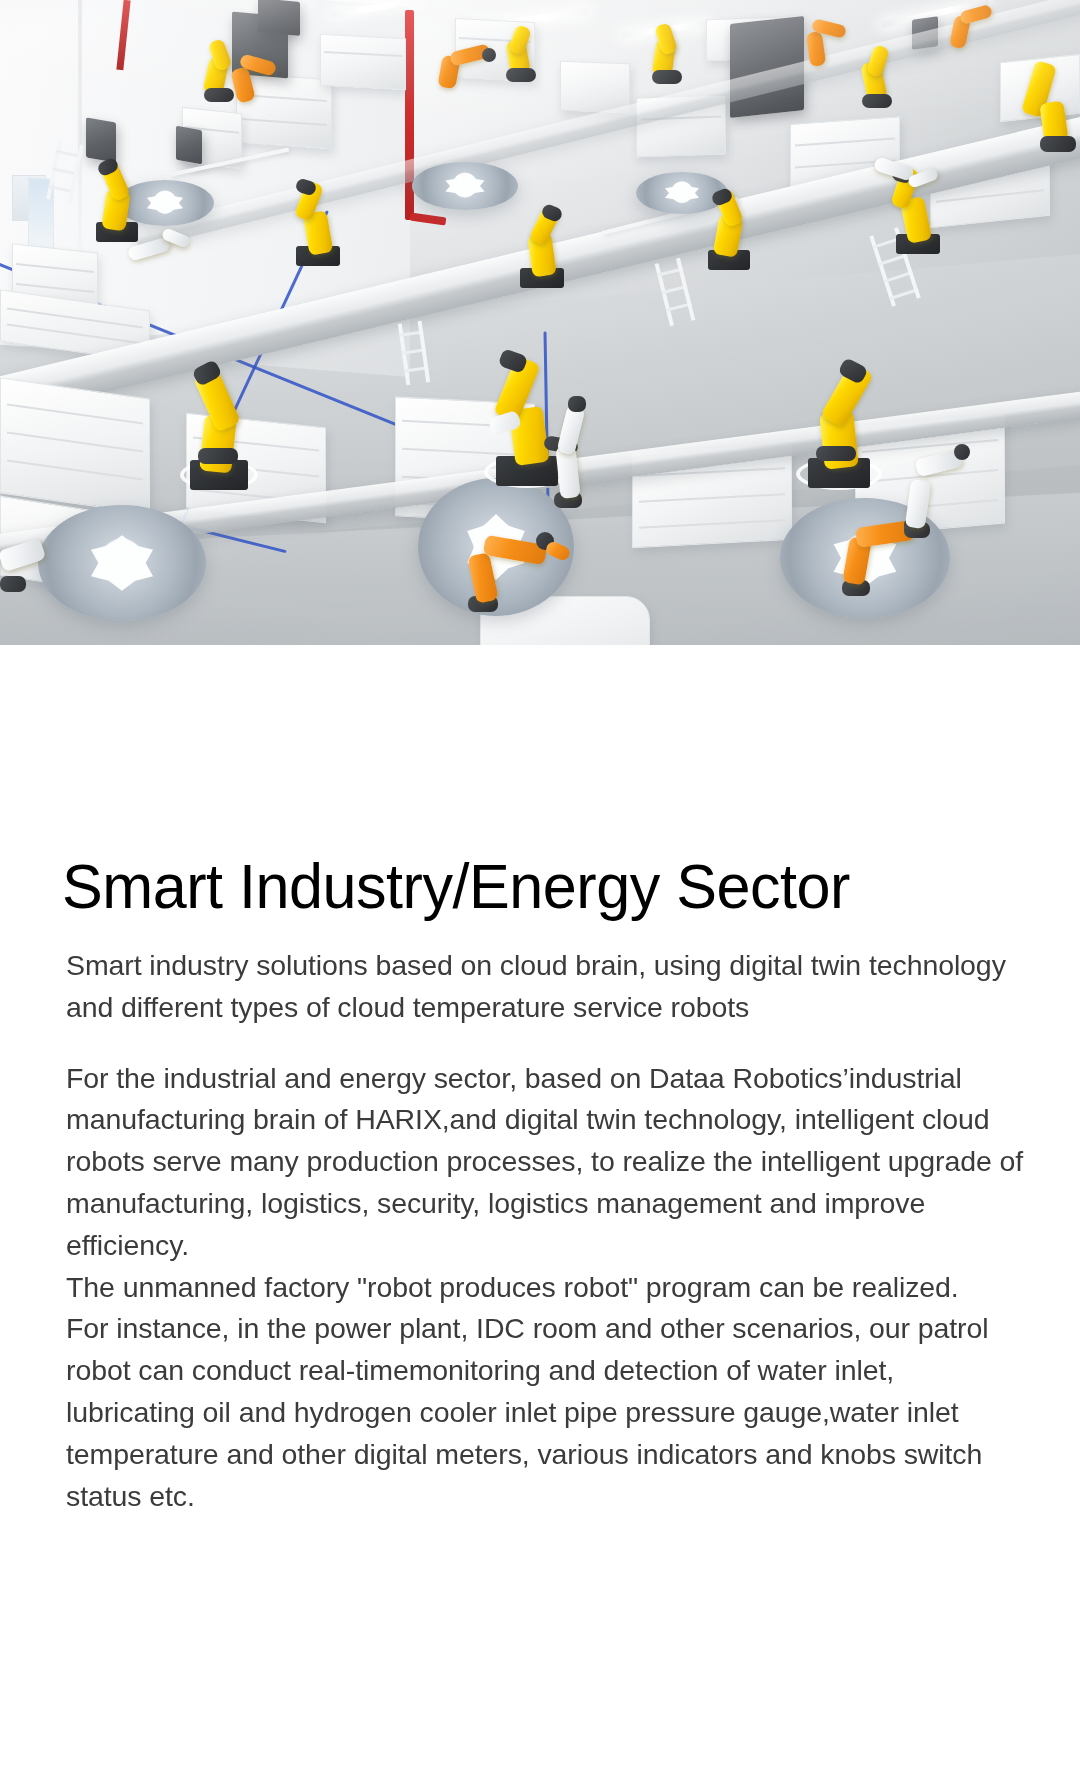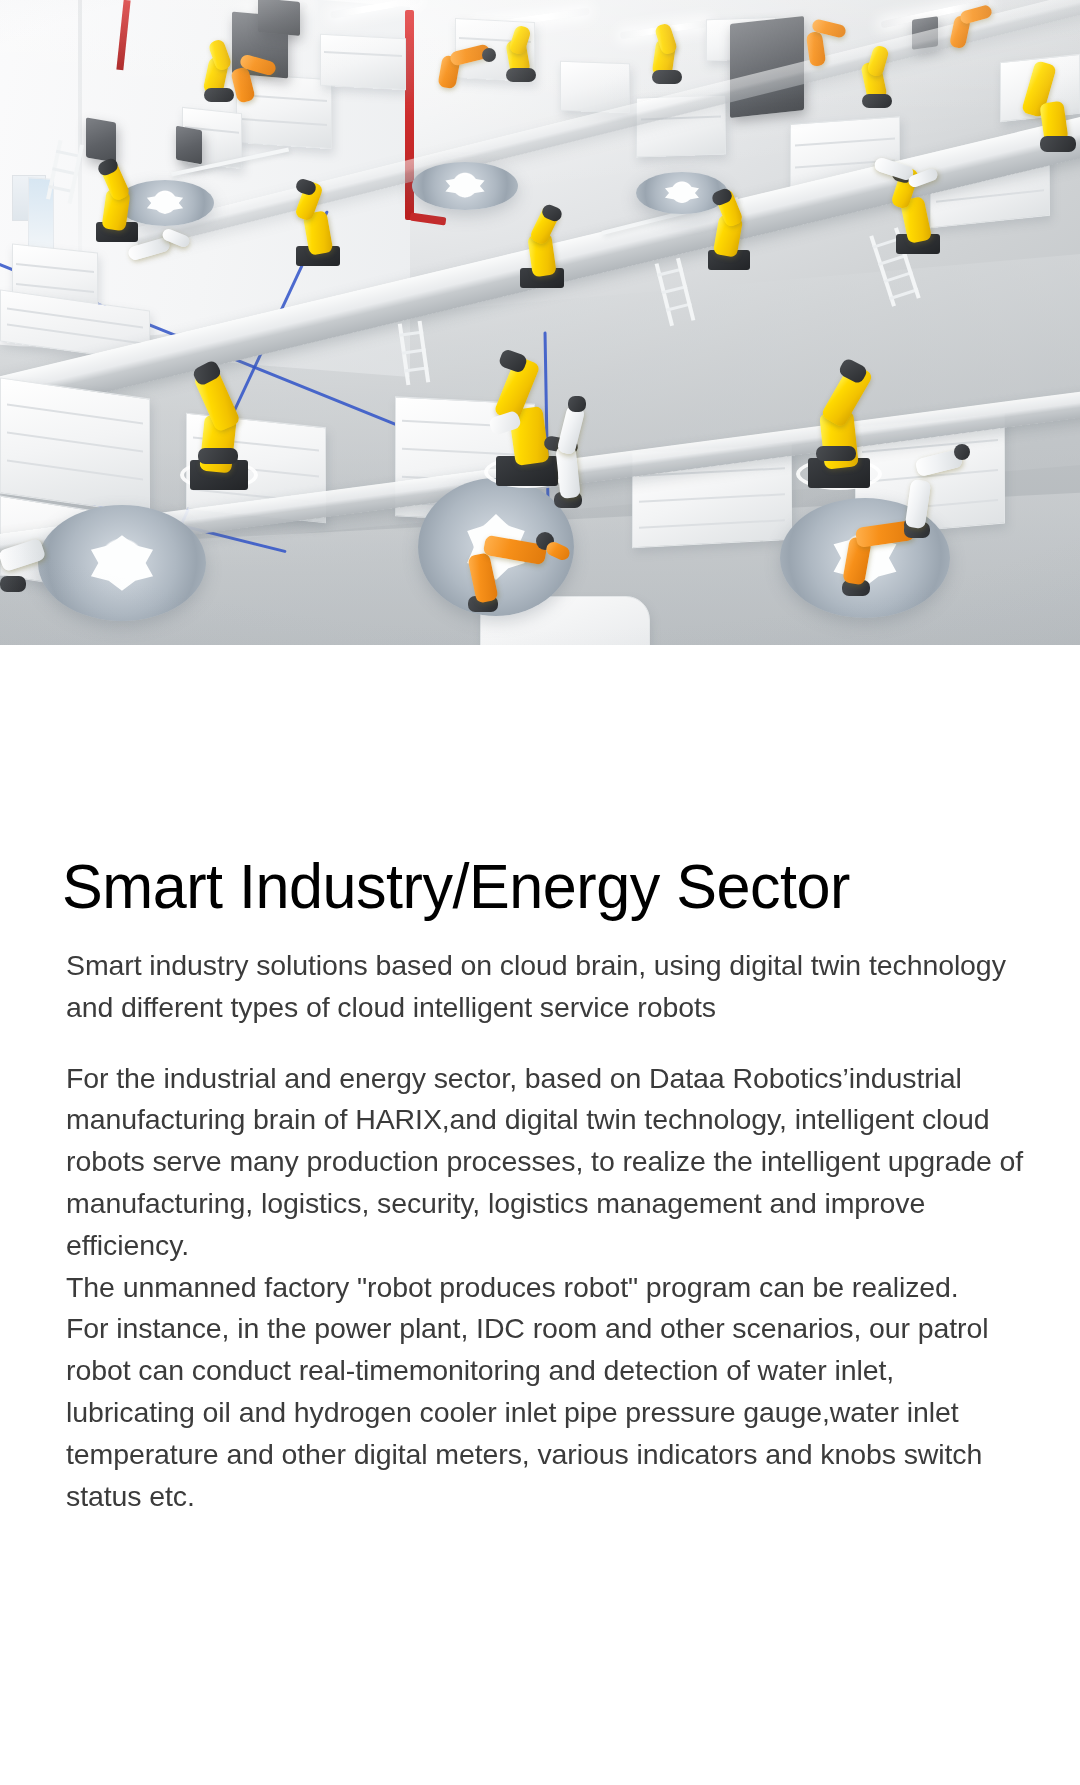--- a/index.html
+++ b/index.html
@@ -492,21 +492,21 @@
 
       <div class="hero-haze"></div>
     </div>
   </div>
 
   <div class="content">
 
     <h1 class="page-title">Smart Industry/Energy Sector</h1>
 
     <div class="body">
-      <p class="para lead">Smart industry solutions based on cloud brain, using digital twin technology and different types of cloud intelligent service robots</p>
+      <p class="para lead">Smart industry solutions based on cloud brain, using digital twin technology and different types of cloud temperature service robots</p>
 
       <p class="para">For the industrial and energy sector, based on Dataa Robotics’industrial manufacturing brain of HARIX,and digital twin technology, intelligent cloud robots serve many production processes, to realize the intelligent upgrade of manufacturing, logistics, security, logistics management and improve efficiency.</p>
 
       <p class="para">The unmanned factory "robot produces robot" program can be realized.</p>
 
       <p class="para">For instance, in the power plant, IDC room and other scenarios, our patrol robot can conduct real-timemonitoring and detection of water inlet, lubricating oil and hydrogen cooler inlet pipe pressure gauge,water inlet temperature and other digital meters, various indicators and knobs switch status etc.</p>
     </div>
   </div>
 
 </div>

